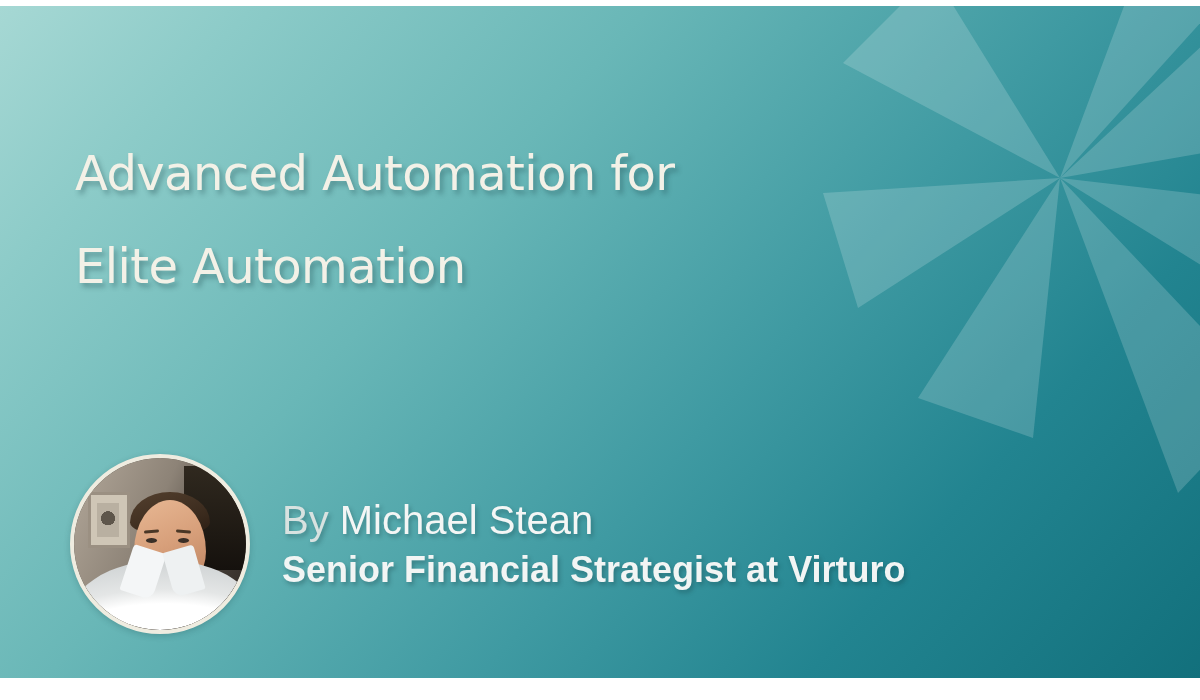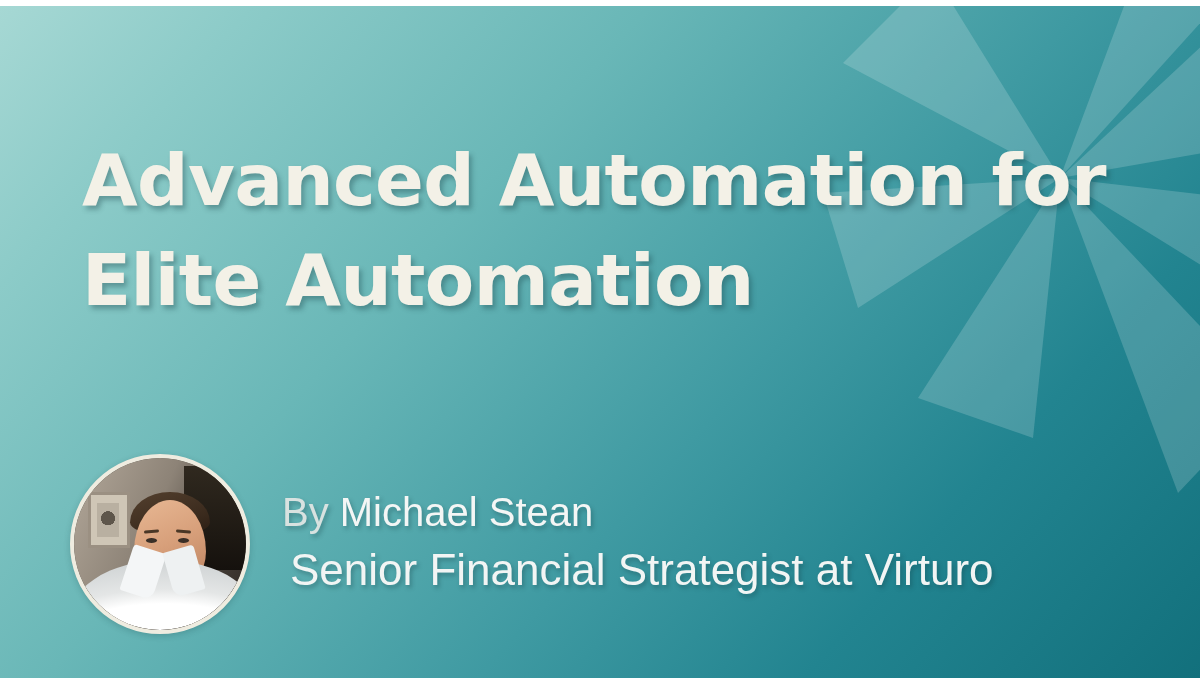--- a/index.html
+++ b/index.html
@@ -76,24 +76,24 @@
   .blade { fill: #ffffff; fill-opacity: 0.175; }
 
   
   .title-block {
     position: absolute;
     left: 66px;
     top: 116px;
     width: 1110px;
   }
   .title-line {
-    margin: 16px;
+    margin: 9px;
     font-family: "DejaVu Sans", sans-serif;
-    font-weight: 700;
-    font-size: 72px;
+    font-weight: 400;
+    font-size: 48px;
     line-height: 84px;
     letter-spacing: -0.6px;
     color: #f3f1e7;
     text-shadow: 3px 4px 5px rgba(20,60,65,0.34);
     white-space: nowrap;
   }
 
   
   .author-row {
     position: absolute;
@@ -195,24 +195,24 @@
     margin: 0;
     font-size: 40px;
     line-height: 52px;
     font-weight: 400;
     color: #f4f6f5;
     text-shadow: 2px 3px 4px rgba(20,60,65,0.35);
     white-space: nowrap;
   }
   .byline .by-word { color: #d8e2e0; }
   .role {
-    margin: 8px;
-    font-size: 44px;
+    margin: 0;
+    font-size: 36px;
     line-height: 48px;
-    font-weight: 400;
+    font-weight: 700;
     color: #f2f5f4;
     text-shadow: 2px 3px 4px rgba(20,60,65,0.35);
     white-space: nowrap;
   }
 </style>
 </head>
 <body>
 
 <div class="page">
 

